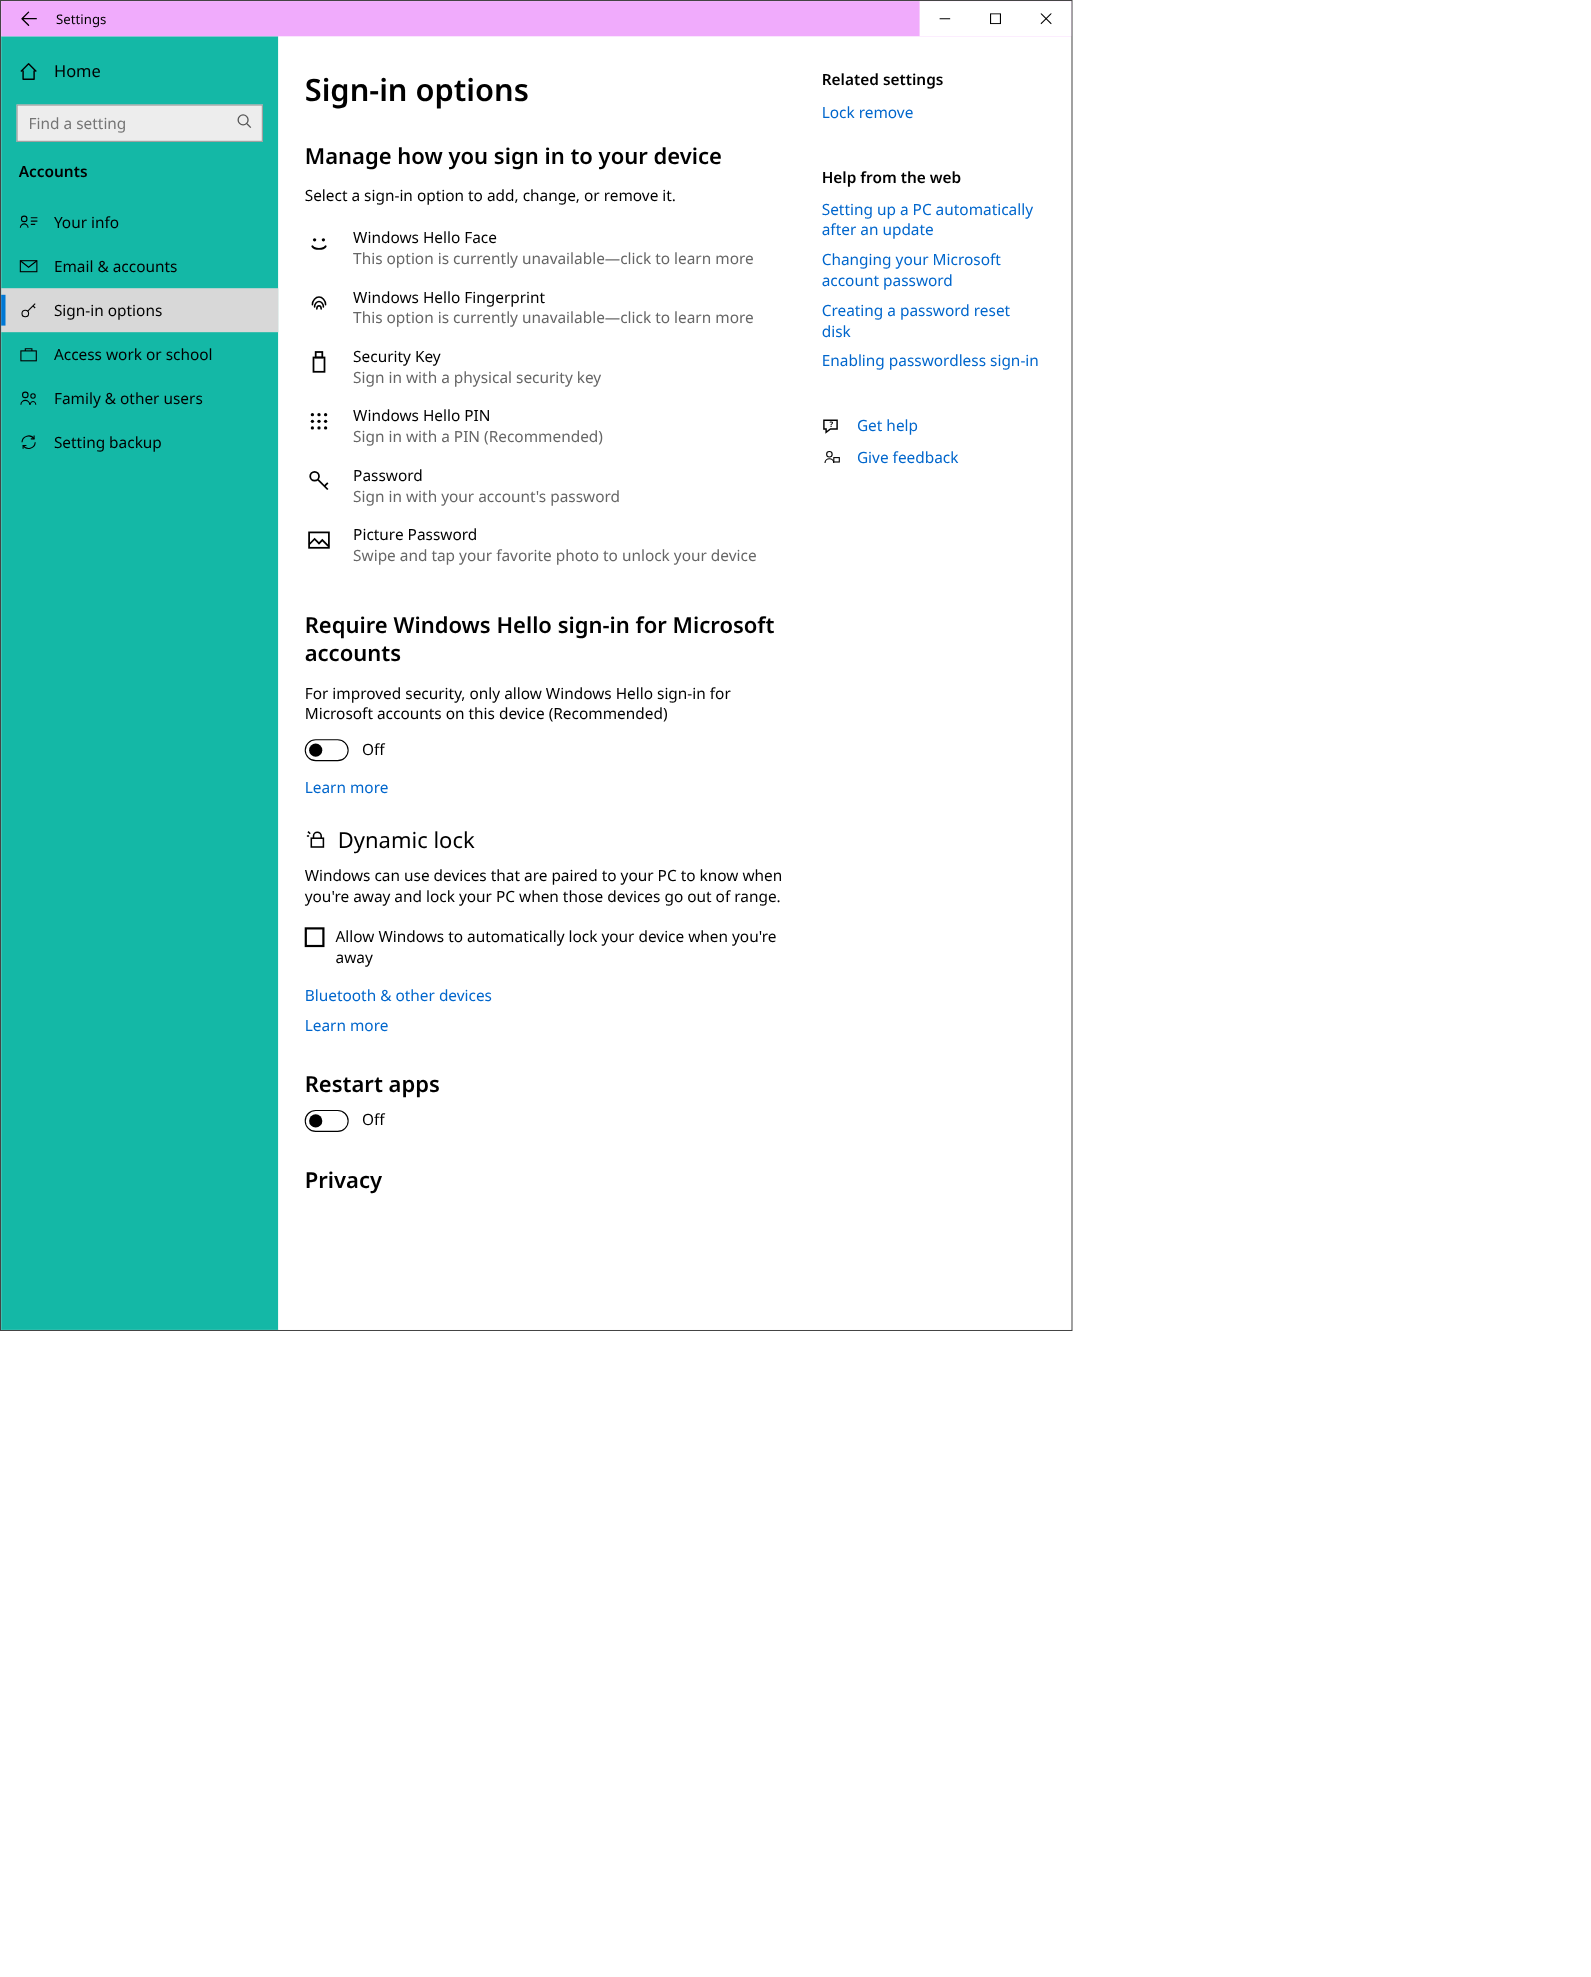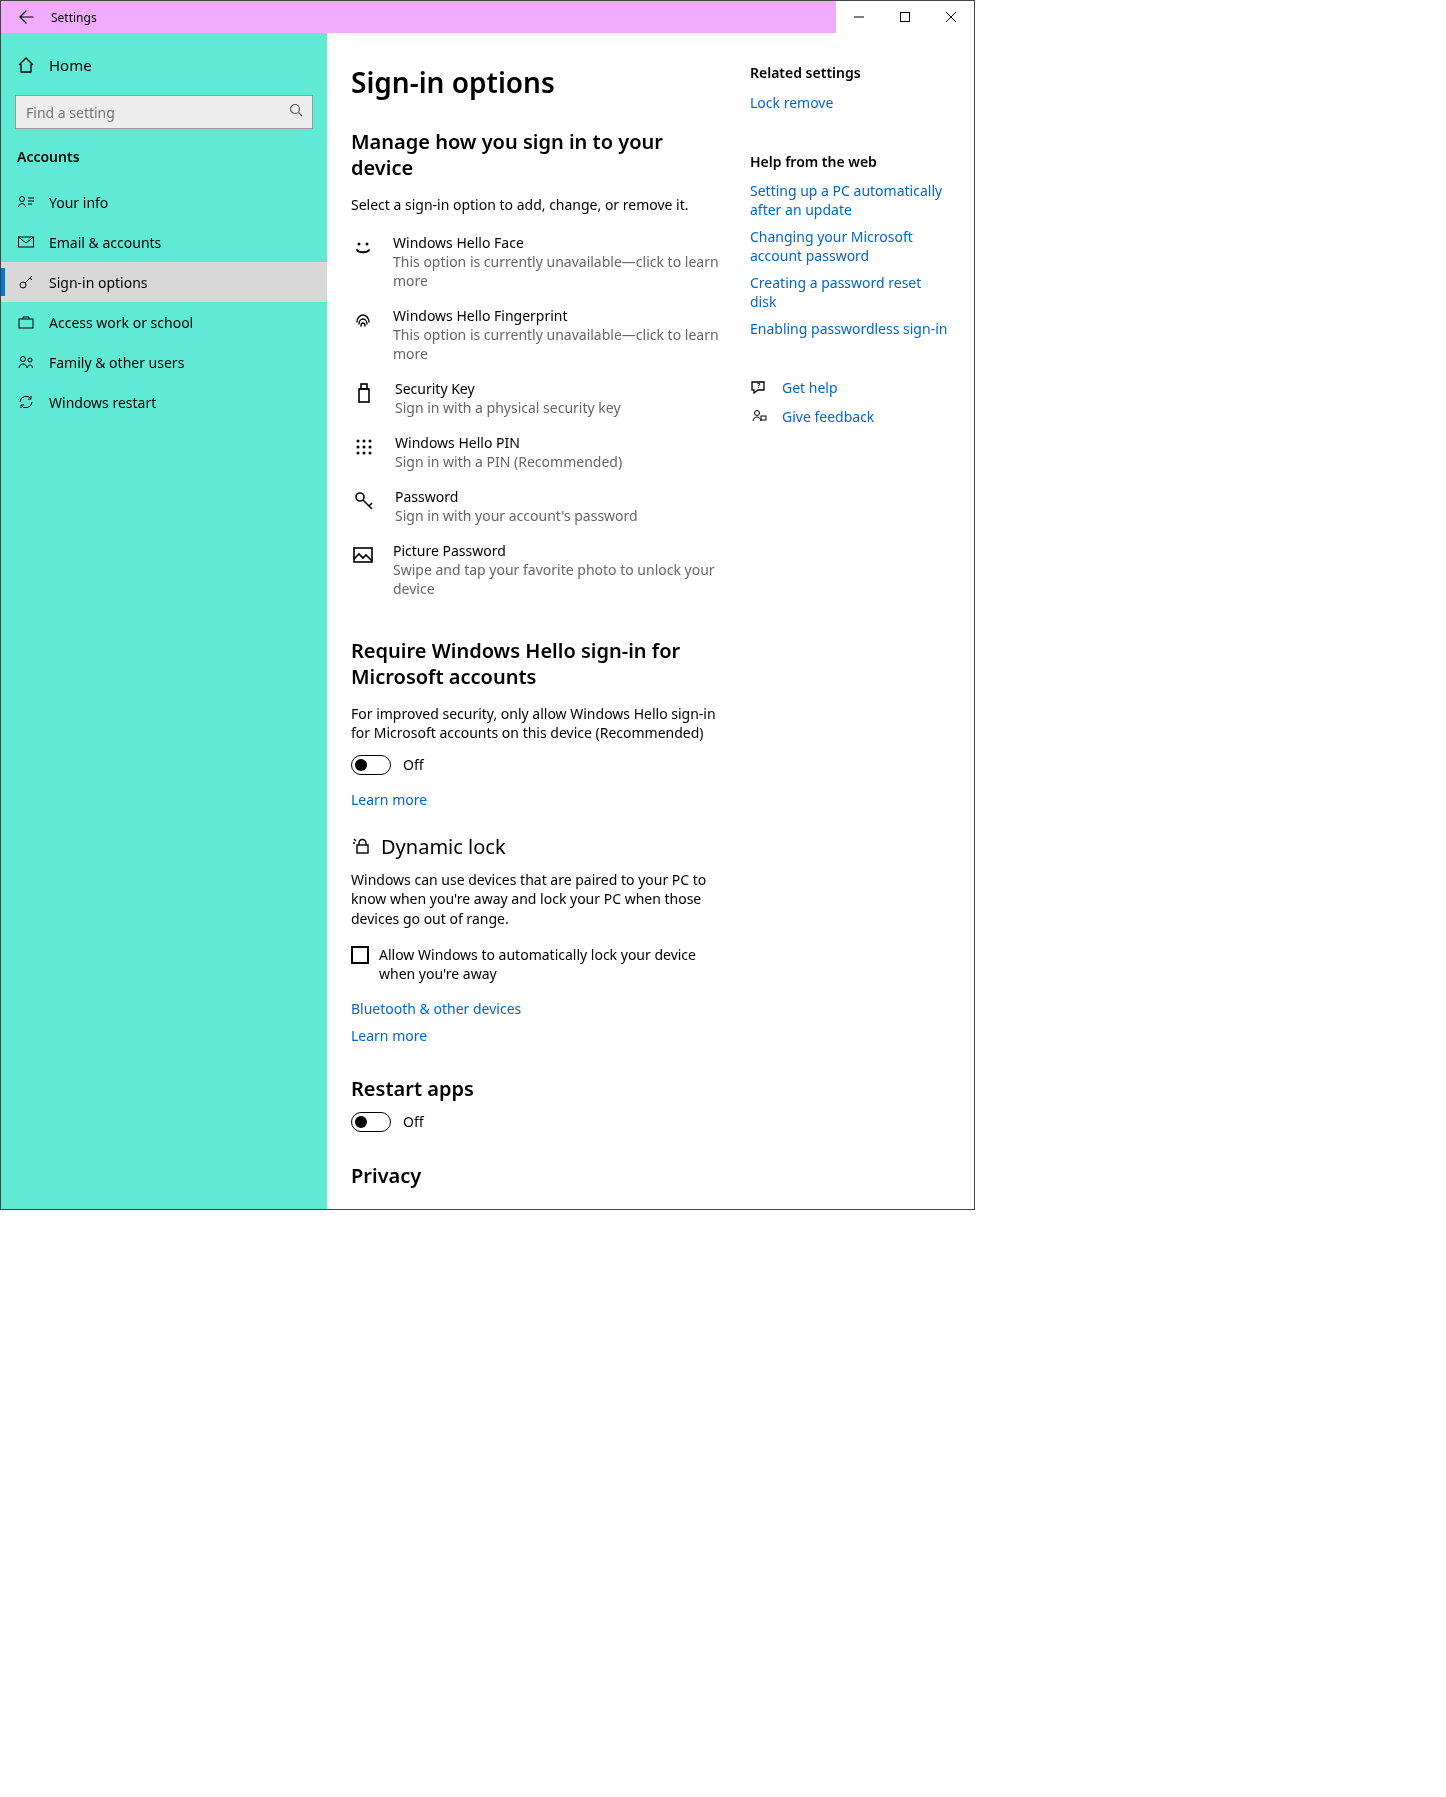--- a/index.html
+++ b/index.html
@@ -23,22 +23,22 @@
     background: #f0abfc;
     position: relative;
     flex-shrink: 0;
   }
   .titlebar .back { width: 50px; display:flex; align-items:center; justify-content:center; height:100%; }
   .titlebar .title { font-size: 12px; }
   .window-controls { position:absolute; right:0; top:0; height:100%; display:flex; background:#fff;}
   .window-controls div { width: 46px; display:flex; align-items:center; justify-content:center; font-size:12px;}
   .body { display:flex; flex:1; min-height:0;}
   .sidebar {
-    width: 326px;
-    background: #5eead4;
+    width: 252px;
+    background: #14b8a6;
     padding-top: 10px;
     flex-shrink: 0;
   }
   .side-item {
     display:flex; align-items:center;
     height: 40px;
     padding-left: 16px;
     gap: 14px;
     font-size: 14px;
     position: relative;
@@ -199,21 +199,21 @@
       </span>
       <span>Family &amp; other users</span>
     </div>
     <div class="side-item">
       <span class="icon">
         <svg width="18" height="18" viewBox="0 0 18 18">
             <path d="M3 9a6 6 0 0 1 11-3M15 9a6 6 0 0 1-11 3" stroke="#000" fill="none"></path>
             <path d="M14 3v3h-3M4 15v-3h3" stroke="#000" fill="none"></path>
           </svg>
       </span>
-      <span>Windows restart</span>
+      <span>Setting backup</span>
     </div>
   </div>
 
   <div class="content">
     <div class="main-col">
       <h1>Sign-in options</h1>
       <h2>Manage how you sign in to your device</h2>
       <p>Select a sign-in option to add, change, or remove it.</p>
 
       <div class="option-row">

